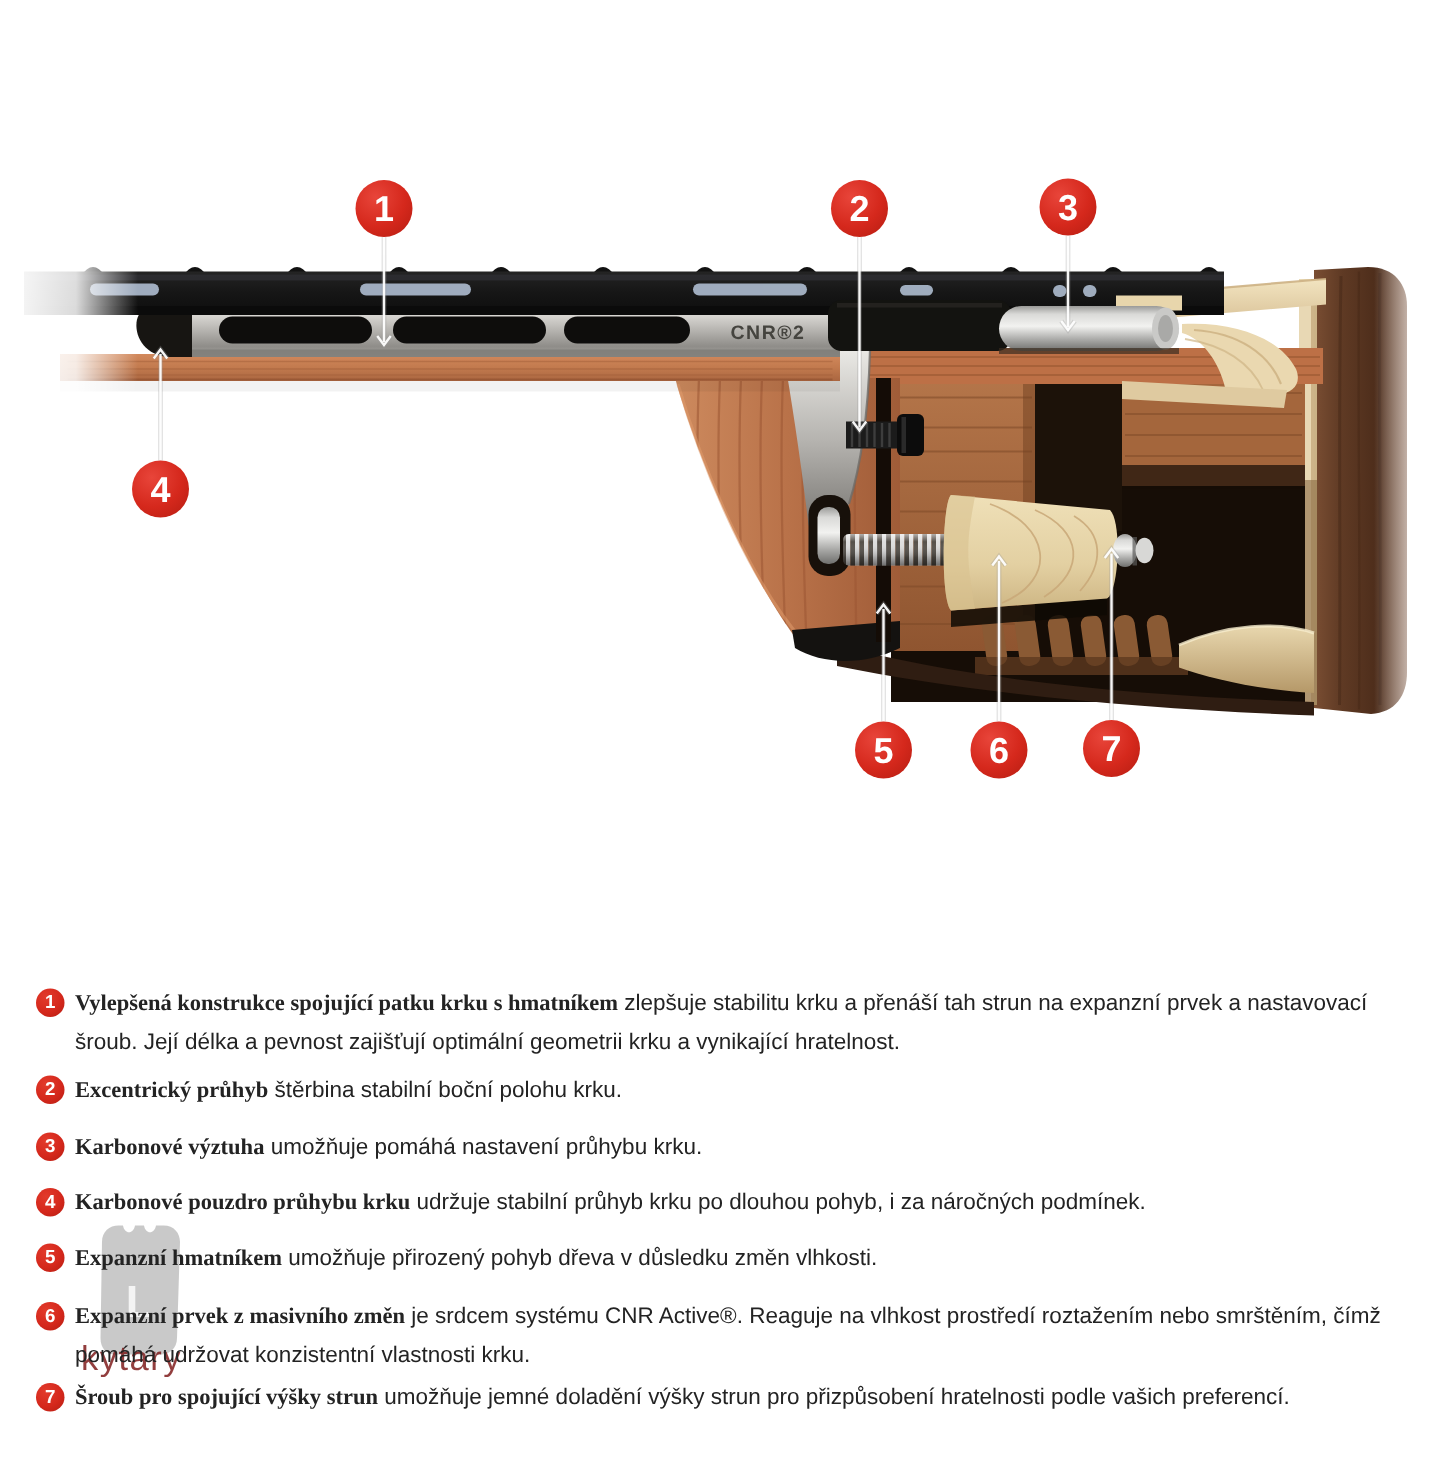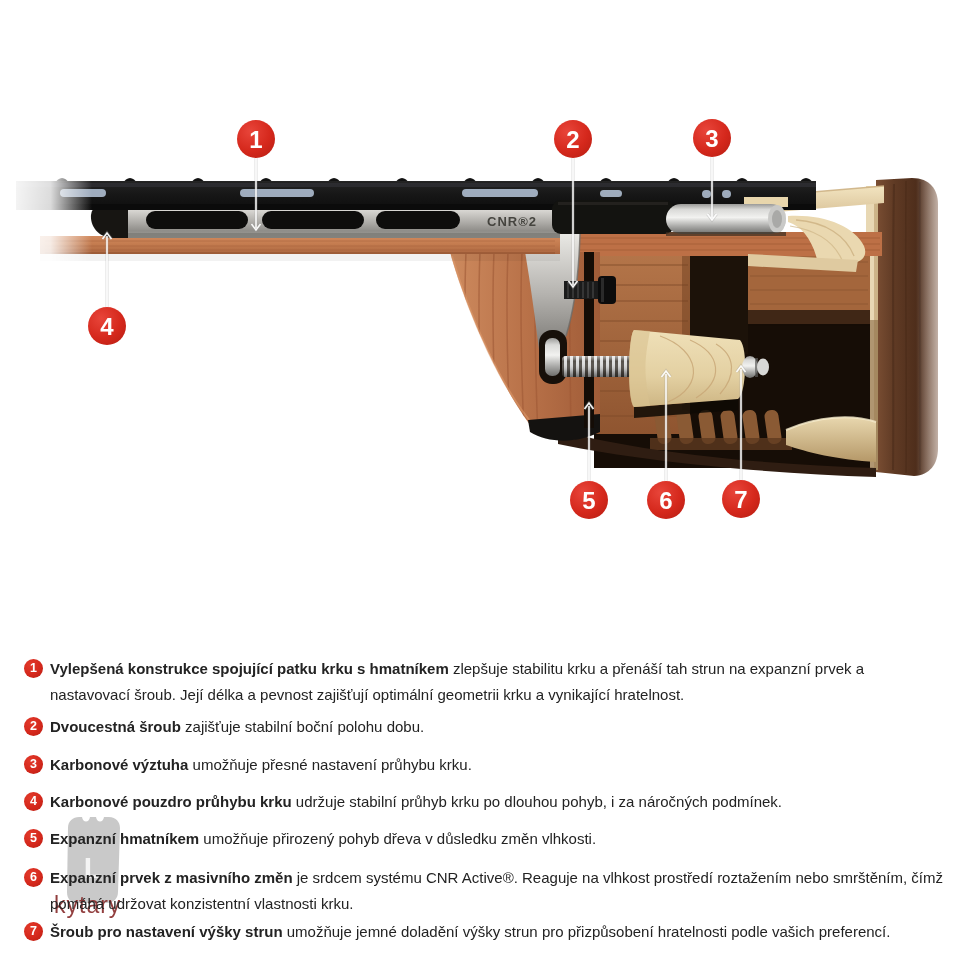--- a/index.html
+++ b/index.html
@@ -5,21 +5,21 @@
   html,body{margin:0;padding:0;background:#ffffff;}
   body{width:966px;height:978px;position:relative;font-family:"Liberation Sans",sans-serif;overflow:hidden;}
   .diagram-wrap{position:absolute;left:0;top:0;width:966px;height:560px;z-index:1;}
   .watermark{position:absolute;left:54px;top:816px;z-index:2;pointer-events:none;}
   .watermark .wm-label{position:absolute;left:0;top:76px;font-size:23px;letter-spacing:1px;color:#7f1d1d;opacity:.85;}
   .legend{position:absolute;left:0;top:0;width:966px;height:978px;z-index:3;}
   .legend-item{position:absolute;left:24px;right:18px;padding-left:26px;font-size:15px;line-height:26px;color:#232323;}
   .legend-item .badge{position:absolute;left:0;top:3px;width:19px;height:19px;border-radius:50%;
      background:radial-gradient(circle at 35% 30%, #e23a2b 0%, #d5281c 55%, #b51d12 100%);
      color:#fff;font-weight:bold;font-size:12.5px;line-height:19px;text-align:center;}
-  .legend-item b{font-weight:bold;}
+  .legend-item b{font-weight:bold;font-family:Liberation Serif, serif;}
   .li-1{top:656px;} .li-2{top:714px;} .li-3{top:752px;} .li-4{top:789px;}
   .li-5{top:826px;} .li-6{top:865px;} .li-7{top:919px;}
 </style>
 </head>
 <body>
 
 <div class="diagram-wrap">
 <svg width="966" height="560" viewBox="0 0 966 560" xmlns="http://www.w3.org/2000/svg">
   <defs>
     <linearGradient id="metalV" x1="0" y1="0" x2="0" y2="1">
@@ -403,35 +403,35 @@
   <div class="wm-label">kytary</div>
 </div>
 
 <div class="legend">
   <div class="legend-item li-1">
     <span class="badge">1</span>
     <b>Vylepšená konstrukce spojující patku krku s hmatníkem</b><span> zlepšuje stabilitu krku a přenáší tah strun na expanzní prvek a nastavovací šroub. Její délka a pevnost zajišťují optimální geometrii krku a vynikající hratelnost.</span>
   </div>
   <div class="legend-item li-2">
     <span class="badge">2</span>
-    <b>Dvoucestná šroub</b><span> zajišťuje stabilní boční polohu dobu.</span>
+    <b>Excentrický průhyb</b><span> štěrbina stabilní boční polohu krku.</span>
   </div>
   <div class="legend-item li-3">
     <span class="badge">3</span>
-    <b>Karbonové výztuha</b><span> umožňuje přesné nastavení průhybu krku.</span>
+    <b>Karbonové výztuha</b><span> umožňuje pomáhá nastavení průhybu krku.</span>
   </div>
   <div class="legend-item li-4">
     <span class="badge">4</span>
     <b>Karbonové pouzdro průhybu krku</b><span> udržuje stabilní průhyb krku po dlouhou pohyb, i za náročných podmínek.</span>
   </div>
   <div class="legend-item li-5">
     <span class="badge">5</span>
     <b>Expanzní hmatníkem</b><span> umožňuje přirozený pohyb dřeva v důsledku změn vlhkosti.</span>
   </div>
   <div class="legend-item li-6">
     <span class="badge">6</span>
     <b>Expanzní prvek z masivního změn</b><span> je srdcem systému CNR Active®. Reaguje na vlhkost prostředí roztažením nebo smrštěním, čímž pomáhá udržovat konzistentní vlastnosti krku.</span>
   </div>
   <div class="legend-item li-7">
     <span class="badge">7</span>
-    <b>Šroub pro nastavení výšky strun</b><span> umožňuje jemné doladění výšky strun pro přizpůsobení hratelnosti podle vašich preferencí.</span>
+    <b>Šroub pro spojující výšky strun</b><span> umožňuje jemné doladění výšky strun pro přizpůsobení hratelnosti podle vašich preferencí.</span>
   </div>
 </div>
 
 </body></html>

